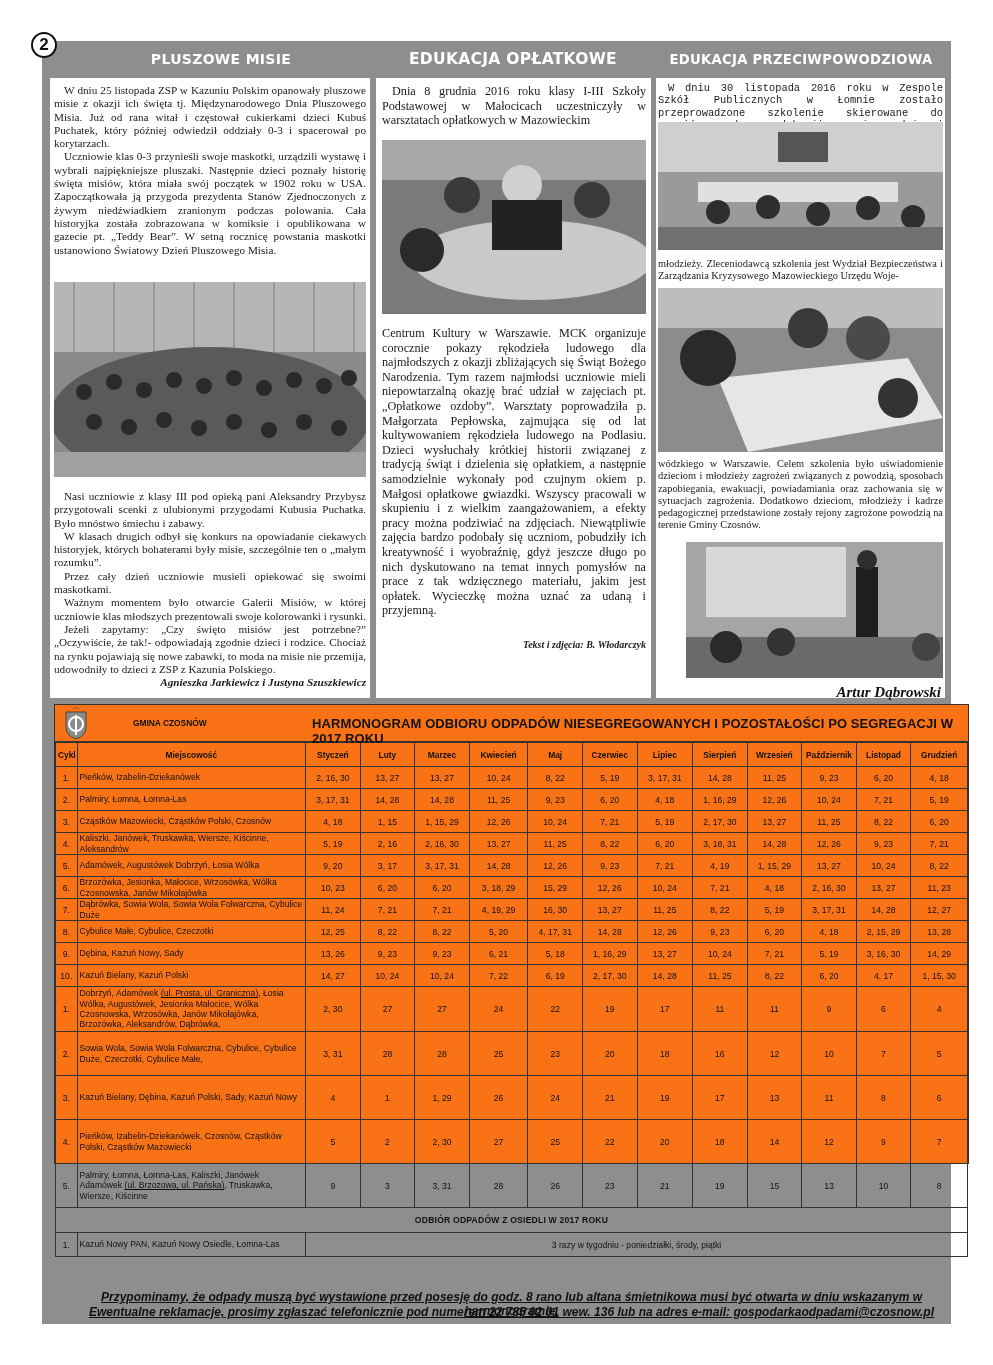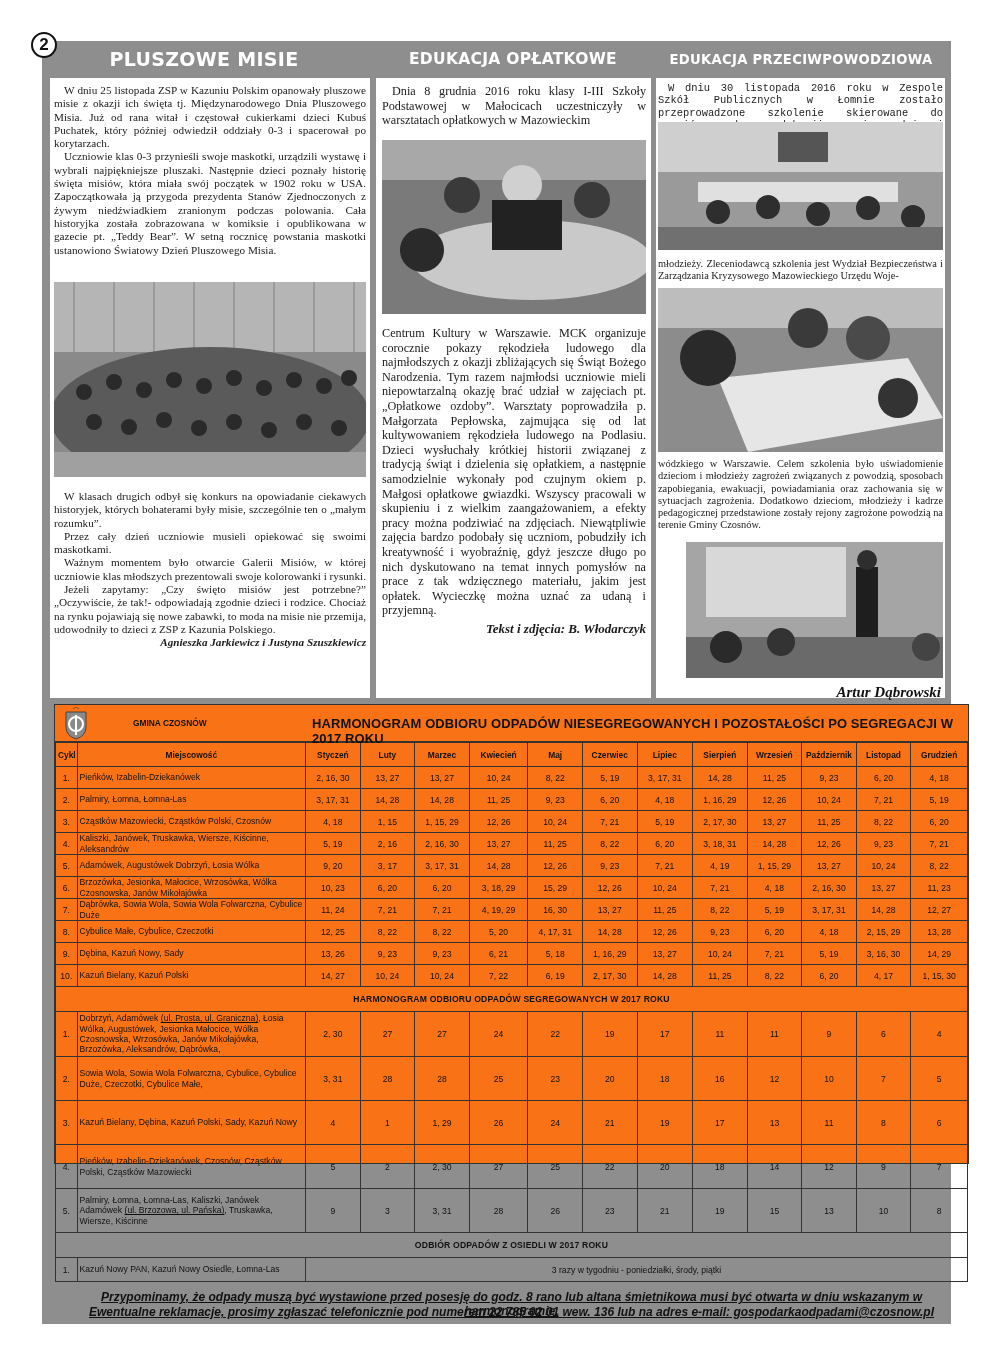--- a/index.html
+++ b/index.html
@@ -55,21 +55,21 @@
     font-family: "Liberation Sans", sans-serif; font-size: 12px; font-style: italic; font-weight: bold;
     text-decoration: underline; color: #111;
   }
 </style>
 </head>
 <body>
 
 <div class="page-num">2</div>
 <div class="frame"></div>
 
-<div class="col-head" style="left:43px;width:322px;font-size:19px;">PLUSZOWE MISIE</div>
+<div class="col-head" style="left:60px;width:322px;font-size:14px;">PLUSZOWE MISIE</div>
 <div class="col-head" style="left:375px;width:276px;font-size:15.5px;">EDUKACJA OPŁATKOWE</div>
 <div class="col-head" style="left:655px;width:292px;font-size:13.2px;">EDUKACJA PRZECIWPOWODZIOWA</div>
 
 <div class="col" style="left:50px;top:78px;width:320px;height:620px;">
   <div class="txt" style="position:absolute;left:4px;top:6px;width:312px;">
     <p>W dniu 25 listopada ZSP w Kazuniu Polskim opanowały pluszowe misie z okazji ich święta tj. Międzynarodowego Dnia Pluszowego Misia. Już od rana witał i częstował cukierkami dzieci Kubuś Puchatek, który później odwiedził oddziały 0-3 i spacerował po korytarzach.</p>
     <p>Uczniowie klas 0-3 przynieśli swoje maskotki, urządzili wystawę i wybrali najpiękniejsze pluszaki. Następnie dzieci poznały historię święta misiów, która miała swój początek w 1902 roku w USA. Zapoczątkowała ją przygoda prezydenta Stanów Zjednoczonych z żywym niedźwiadkiem zranionym podczas polowania. Cała historyjka została zobrazowana w komiksie i opublikowana w gazecie pt. „Teddy Bear”. W setną rocznicę powstania maskotki ustanowiono Światowy Dzień Pluszowego Misia.</p>
   </div>
   <div class="photo" style="left:4px;top:204px;width:312px;height:195px;">
     <svg viewBox="0 0 312 195" preserveAspectRatio="none">
@@ -103,20 +103,21 @@
           <circle cx="145" cy="146" r="8"></circle>
         <circle cx="180" cy="140" r="8"></circle>
           <circle cx="215" cy="148" r="8"></circle>
           <circle cx="250" cy="140" r="8"></circle>
           <circle cx="285" cy="146" r="8"></circle>
       </g>
       <rect y="170" width="312" height="25" fill="#a0a0a0"></rect>
     </svg>
   </div>
   <div class="txt" style="position:absolute;left:4px;top:412px;width:312px;">
+    <p>Nasi uczniowie z klasy III pod opieką pani Aleksandry Przybysz przygotowali scenki z ulubionymi przygodami Kubusia Puchatka. Było mnóstwo śmiechu i zabawy.</p>
     <p>W klasach drugich odbył się konkurs na opowiadanie ciekawych historyjek, których bohaterami były misie, szczególnie ten o „małym rozumku”.</p>
     <p>Przez cały dzień uczniowie musieli opiekować się swoimi maskotkami.</p>
     <p>Ważnym momentem było otwarcie Galerii Misiów, w której uczniowie klas młodszych prezentowali swoje kolorowanki i rysunki.</p>
     <p>Jeżeli zapytamy: „Czy święto misiów jest potrzebne?” „Oczywiście, że tak!- odpowiadają zgodnie dzieci i rodzice. Chociaż na rynku pojawiają się nowe zabawki, to moda na misie nie przemija, udowodniły to dzieci z ZSP z Kazunia Polskiego.</p>
     <div class="sig">Agnieszka Jarkiewicz i Justyna Szuszkiewicz</div>
   </div>
 </div>
 
 <div class="col" style="left:376px;top:78px;width:275px;height:620px;">
   <div class="txt" style="position:absolute;left:6px;top:6px;width:264px;font-size:12.2px;line-height:14.6px;">
@@ -129,21 +130,21 @@
       <ellipse cx="150" cy="120" rx="120" ry="40" fill="#c9c9c9"></ellipse>
       <circle cx="80" cy="55" r="18" fill="#3a3a3a"></circle>
         <circle cx="140" cy="45" r="20" fill="#d0d0d0"></circle>
       <circle cx="210" cy="60" r="18" fill="#3a3a3a"></circle>
         <circle cx="40" cy="110" r="22" fill="#2a2a2a"></circle>
       <rect x="110" y="60" width="70" height="50" fill="#222"></rect>
     </svg>
   </div>
   <div class="txt" style="position:absolute;left:6px;top:248px;width:264px;font-size:12.2px;line-height:14.6px;">
     <p style="text-indent:0">Centrum Kultury w Warszawie. MCK organizuje corocznie pokazy rękodzieła ludowego dla najmłodszych z okazji zbliżających się Świąt Bożego Narodzenia. Tym razem najmłodsi uczniowie mieli niepowtarzalną okazję brać udział w zajęciach pt. „Opłatkowe ozdoby”. Warsztaty poprowadziła p. Małgorzata Pepłowska, zajmująca się od lat kultywowaniem rękodzieła ludowego na Podlasiu. Dzieci wysłuchały krótkiej historii związanej z tradycją świąt i dzielenia się opłatkiem, a następnie samodzielnie wykonały pod czujnym okiem p. Małgosi opłatkowe gwiazdki. Wszyscy pracowali w skupieniu i z wielkim zaangażowaniem, a efekty pracy można podziwiać na zdjęciach. Niewątpliwie zajęcia bardzo podobały się uczniom, pobudziły ich kreatywność i wyobraźnię, gdyż jeszcze długo po nich dyskutowano na temat innych pomysłów na prace z tak wdzięcznego materiału, jakim jest opłatek. Wycieczkę można uznać za udaną i przyjemną.</p>
-    <div class="sig" style="font-size:13px;margin-top:4px;">Tekst i zdjęcia: B. Włodarczyk</div>
+    <div class="sig" style="font-size:10px;margin-top:20px;">Tekst i zdjęcia: B. Włodarczyk</div>
   </div>
 </div>
 
 <div class="col" style="left:656px;top:78px;width:289px;height:620px;">
   <div class="txt" style="position:absolute;left:2px;top:4px;width:285px;font-size:10.4px;line-height:12.3px;font-family:Liberation Mono, monospace;">
     <p>W dniu 30  listopada 2016 roku w Zespole Szkół Publicznych w Łomnie zostało przeprowadzone szkolenie skierowane do uczniów z zakresu edukacji przeciwpowodziowej dzieci i</p>
   </div>
   <div class="photo" style="left:2px;top:44px;width:285px;height:128px;">
     <svg viewBox="0 0 285 128" preserveAspectRatio="none">
       <rect width="285" height="128" fill="#9a9a9a"></rect>
@@ -392,23 +393,20 @@
           <td class="num">7, 22</td>
           <td class="num">6, 19</td>
           <td class="num">2, 17, 30</td>
           <td class="num">14, 28</td>
           <td class="num">11, 25</td>
           <td class="num">8, 22</td>
           <td class="num">6, 20</td>
           <td class="num">4, 17</td>
           <td class="num">1, 15, 30</td>
         </tr>
-        <tr class="sec-title">
-          <td colspan="14">HARMONOGRAM ODBIORU ODPADÓW SEGREGOWANYCH W 2017 ROKU</td>
-        </tr>
         <tr style="height: 45px;">
           <td>1.</td>
           <td class="loc"><span>Dobrzyń, Adamówek </span><span class="u">(ul. Prosta, ul. Graniczna)</span><span>, Łosia Wólka, Augustówek, Jesionka Małocice, Wólka Czosnowska, Wrzosówka, Janów Mikołajówka, Brzozówka, Aleksandrów, Dąbrówka,</span></td>
           <td class="num">2, 30</td>
           <td class="num">27</td>
           <td class="num">27</td>
           <td class="num">24</td>
           <td class="num">22</td>
           <td class="num">19</td>
           <td class="num">17</td>

